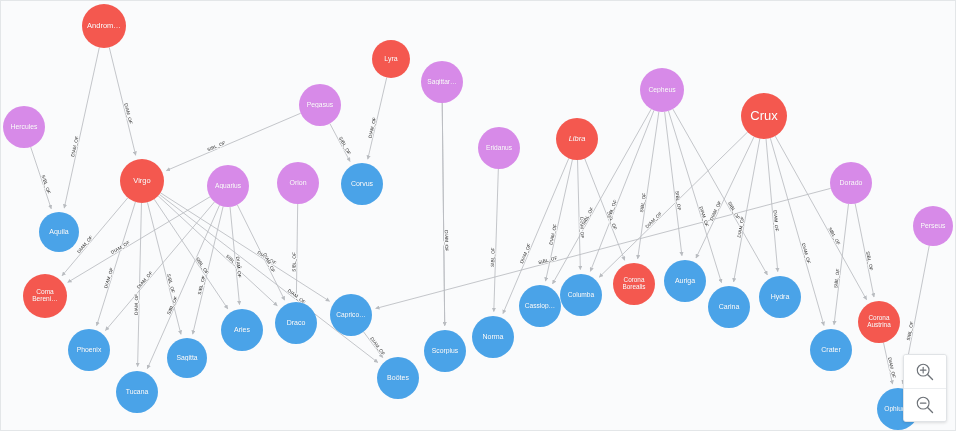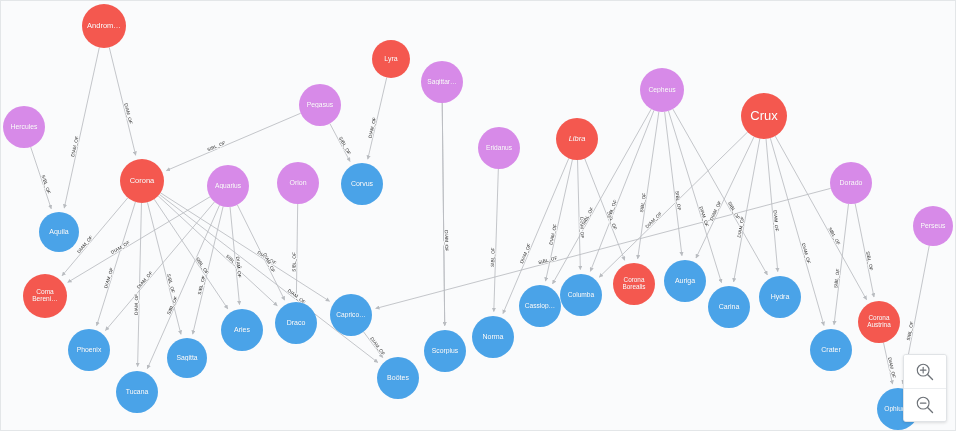--- a/index.html
+++ b/index.html
@@ -175,21 +175,21 @@
   </svg>
 
   <div id="nodes-layer">
       <div class="node" style="left: 81px; top: 3px; width: 44px; height: 44px; background: rgb(244, 88, 79);">
         <span class="node-label" style="font-size: 7.5px;">Androm…</span>
       </div>
       <div class="node" style="left: 2px; top: 105px; width: 42px; height: 42px; background: rgb(215, 138, 232);">
         <span class="node-label" style="font-size: 6.8px;">Hercules</span>
       </div>
       <div class="node" style="left: 119px; top: 158px; width: 44px; height: 44px; background: rgb(244, 88, 79);">
-        <span class="node-label" style="font-size: 7.5px;">Corona</span>
+        <span class="node-label" style="font-size: 7.5px;">Virgo</span>
       </div>
       <div class="node" style="left: 38px; top: 211px; width: 40px; height: 40px; background: rgb(74, 163, 232);">
         <span class="node-label" style="font-size: 7px;">Aquila</span>
       </div>
       <div class="node" style="left: 22px; top: 273px; width: 44px; height: 44px; background: rgb(244, 88, 79);">
         <span class="node-label" style="font-size: 6.6px;">Coma
 Bereni…</span>
       </div>
       <div class="node" style="left: 67px; top: 328px; width: 42px; height: 42px; background: rgb(74, 163, 232);">
         <span class="node-label" style="font-size: 6.8px;">Phoenix</span>

